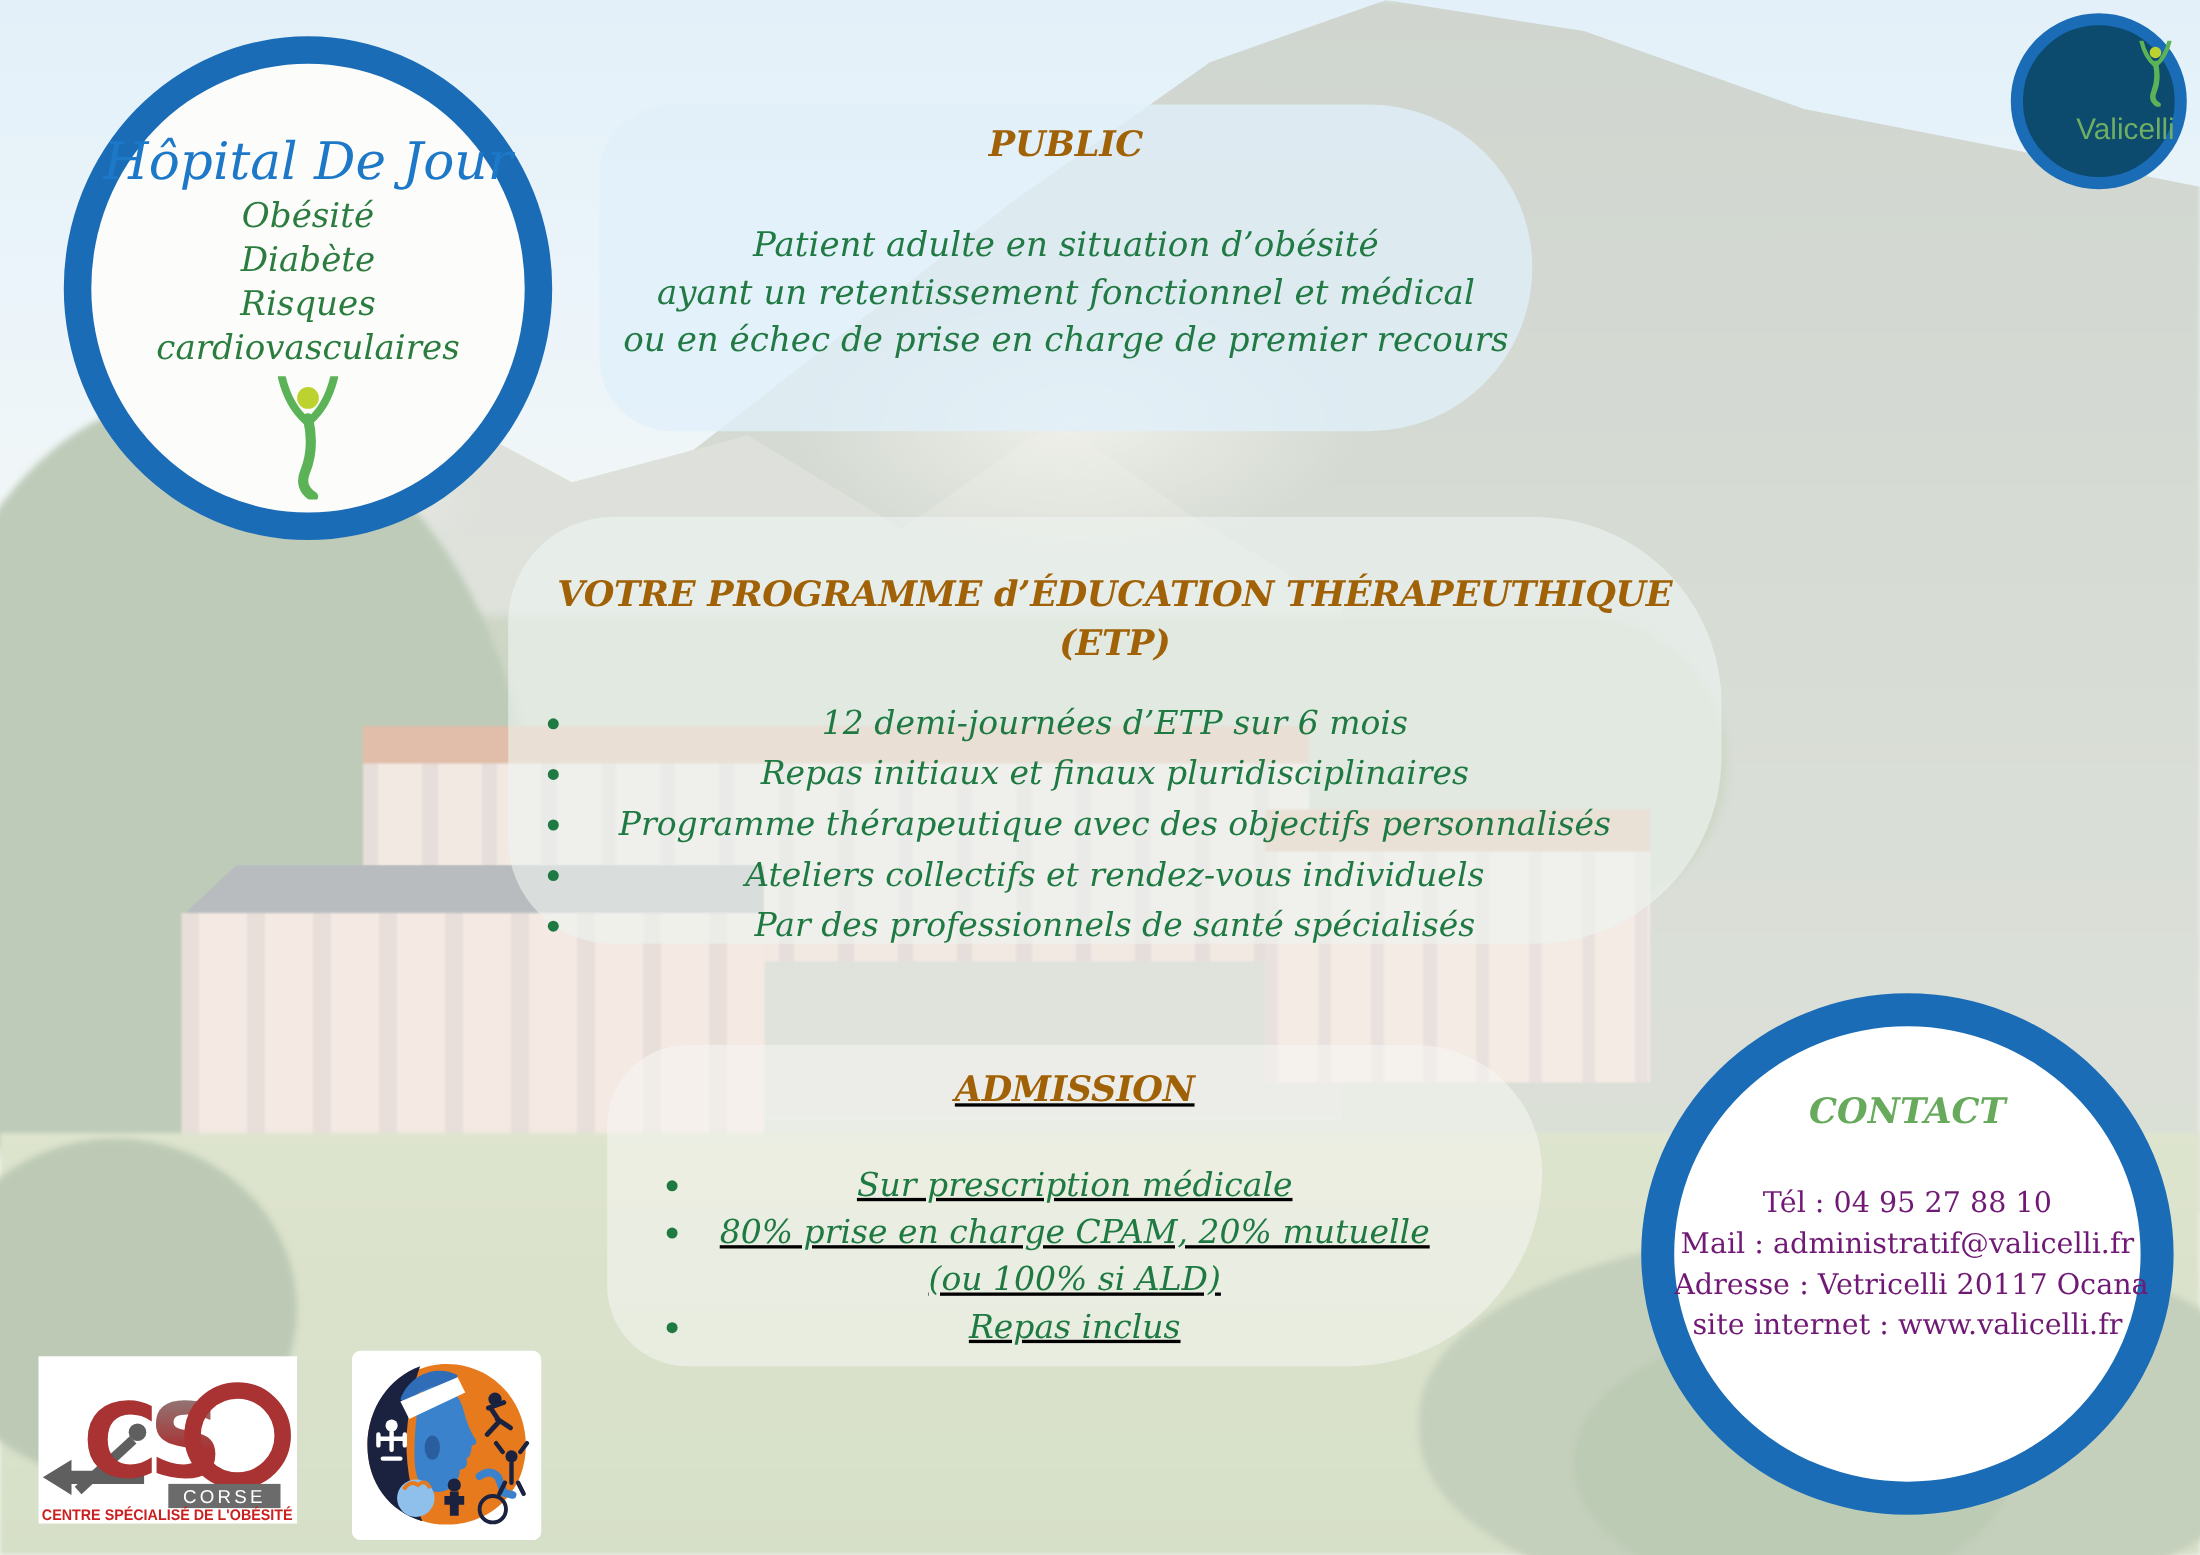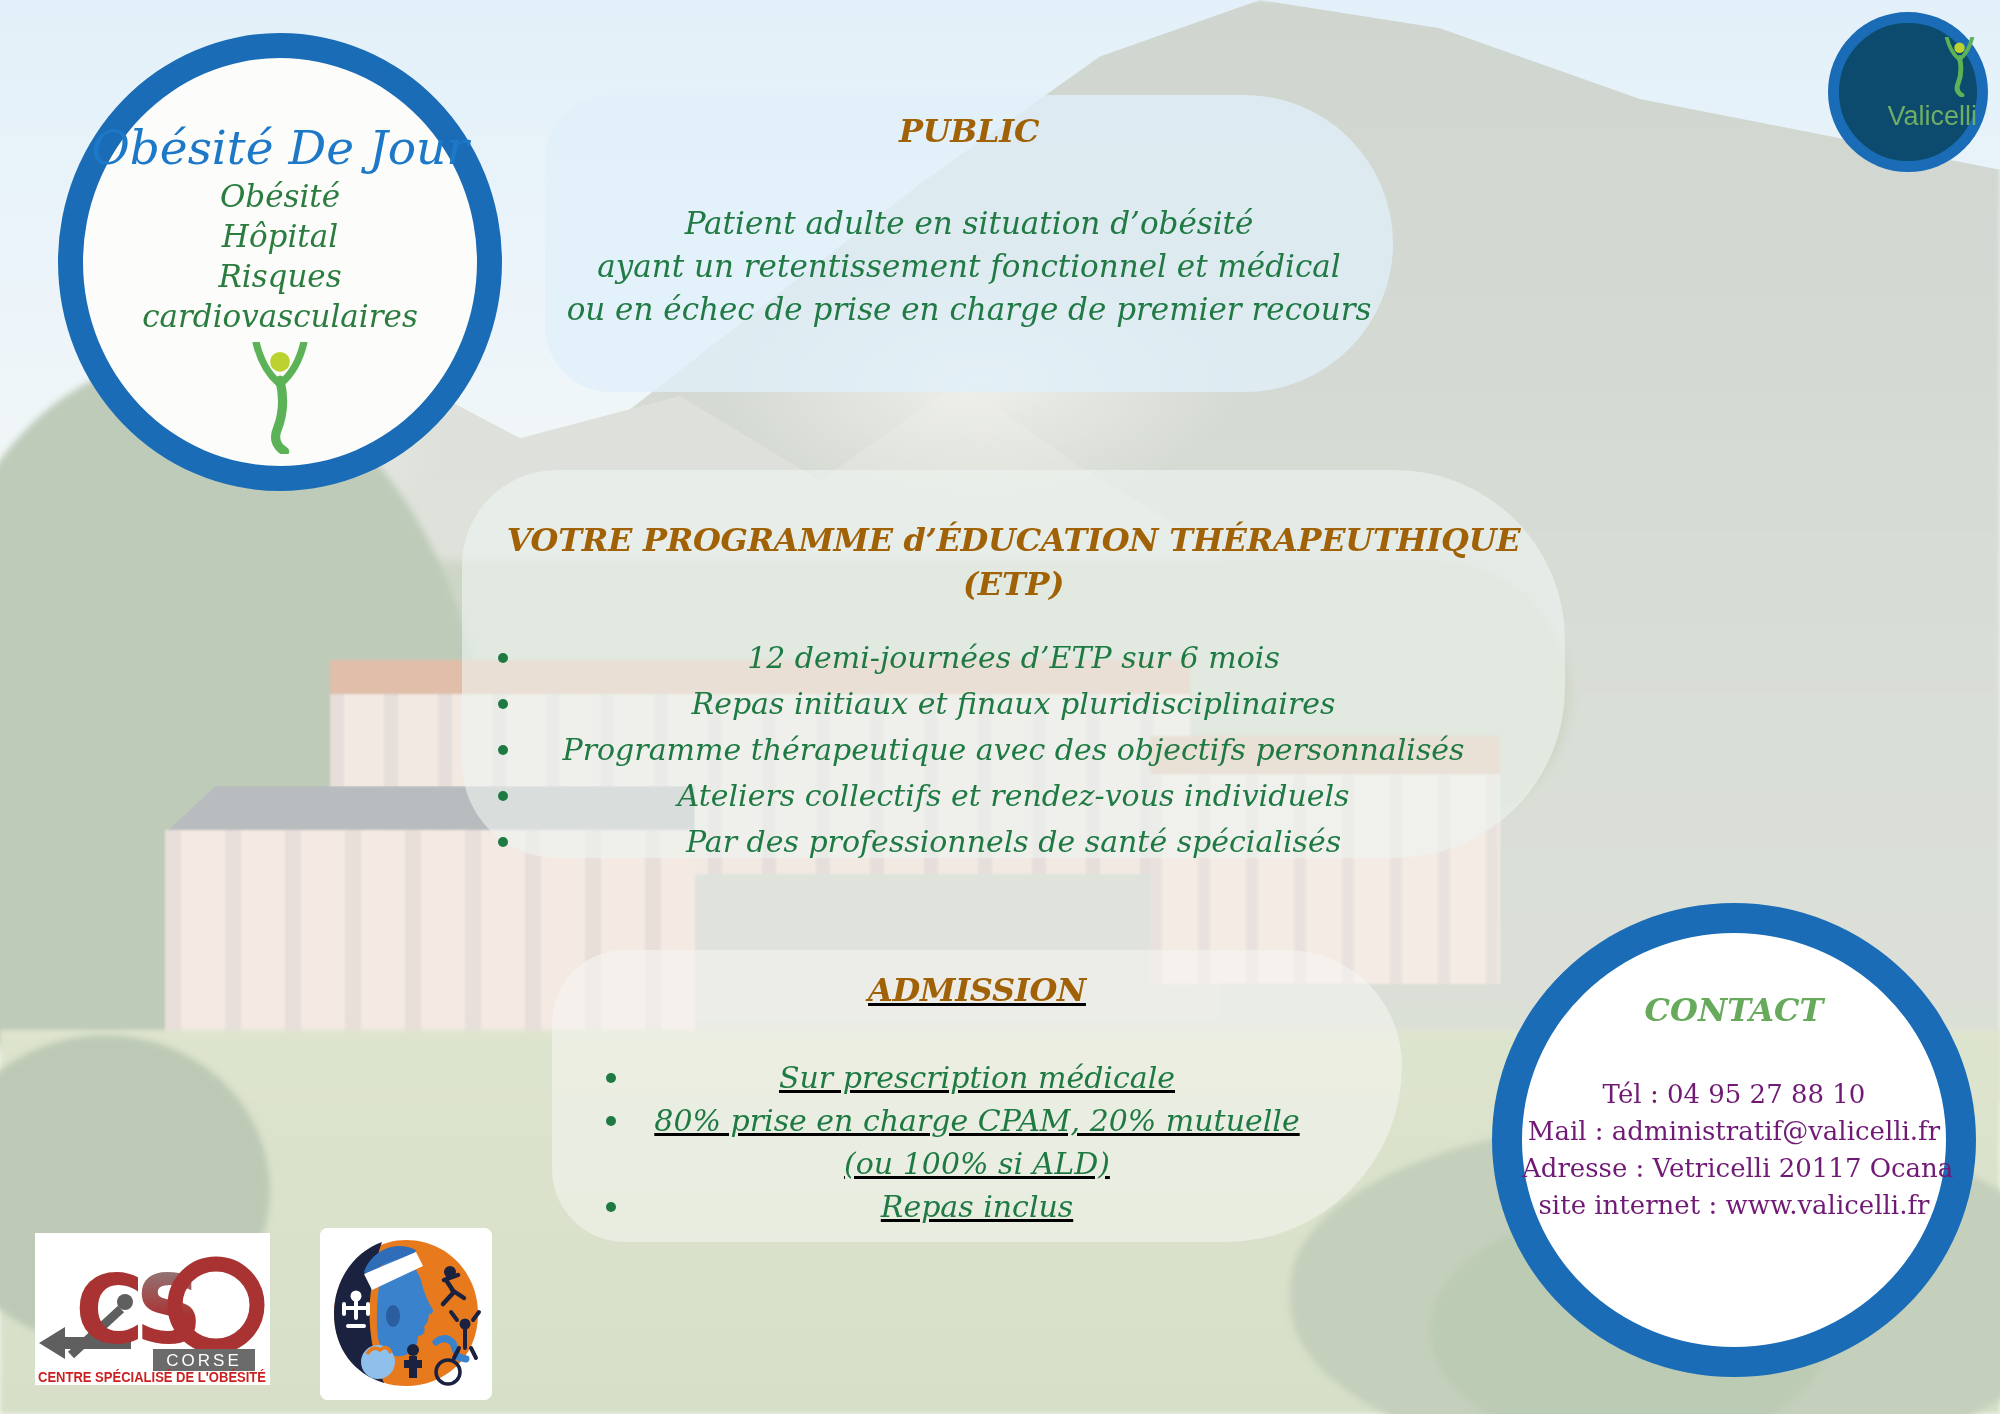--- a/index.html
+++ b/index.html
@@ -99,23 +99,23 @@
     <div class="layer roof-c"></div>
     <div class="layer wall-c"></div>
     <div class="layer grass"></div>
     <div class="layer trees-br"></div>
     <div class="layer trees-br2"></div>
     <div class="layer trees-bl"></div>
     <div class="layer wash"></div>
   </div>
 
   <div class="badge-hdj">
-    <div class="hdj-title">Obésité De Jour</div>
+    <div class="hdj-title">Hôpital De Jour</div>
     <div class="hdj-line">Obésité</div>
-    <div class="hdj-line">Hôpital</div>
+    <div class="hdj-line">Diabète</div>
     <div class="hdj-line">Risques cardiovasculaires</div>
     <svg width="66" height="112" viewBox="0 0 100 170">
       <circle cx="50" cy="30" r="15" fill="#bcd22f"></circle>
       <path d="M14,2 C22,34 36,52 48,62" stroke="#5cb357" stroke-width="11" fill="none" stroke-linecap="round"></path>
       <path d="M86,2 C78,34 64,52 52,62" stroke="#5cb357" stroke-width="11" fill="none" stroke-linecap="round"></path>
       <path d="M50,58 C57,88 55,110 46,132 C40,146 44,158 57,166" stroke="#5cb357" stroke-width="14" fill="none" stroke-linecap="round"></path>
     </svg>
   </div>
 
   <div class="badge-valicelli">

